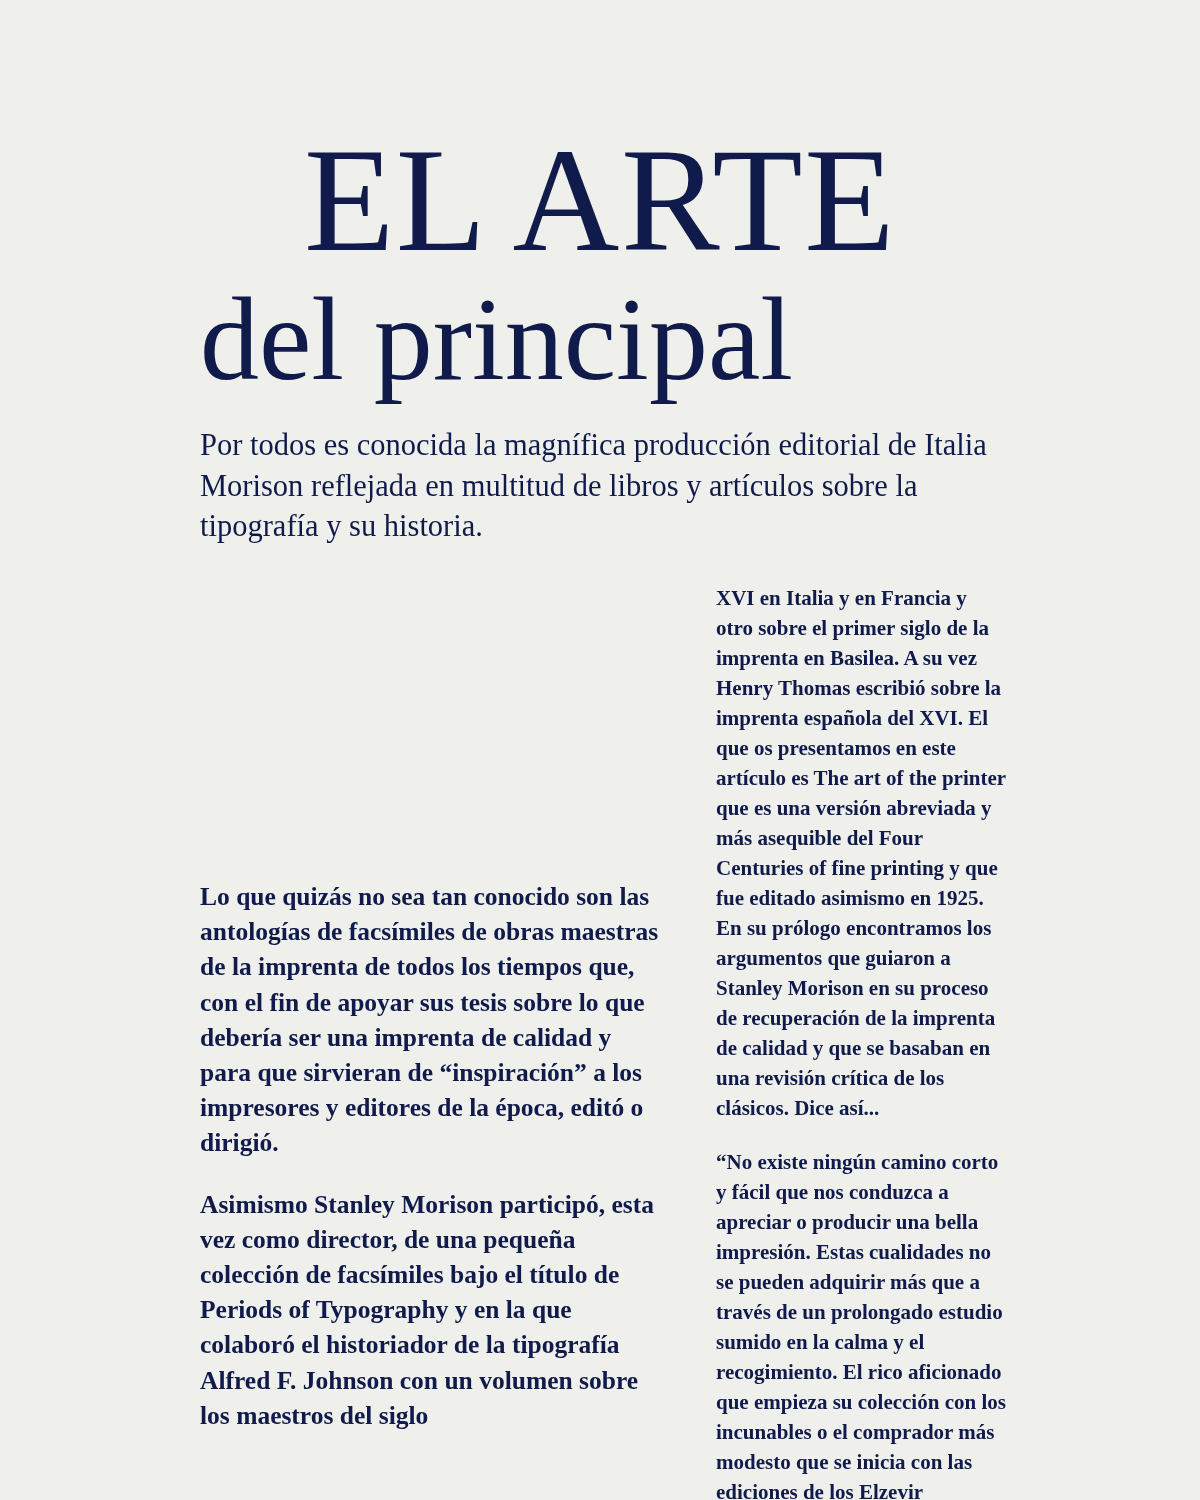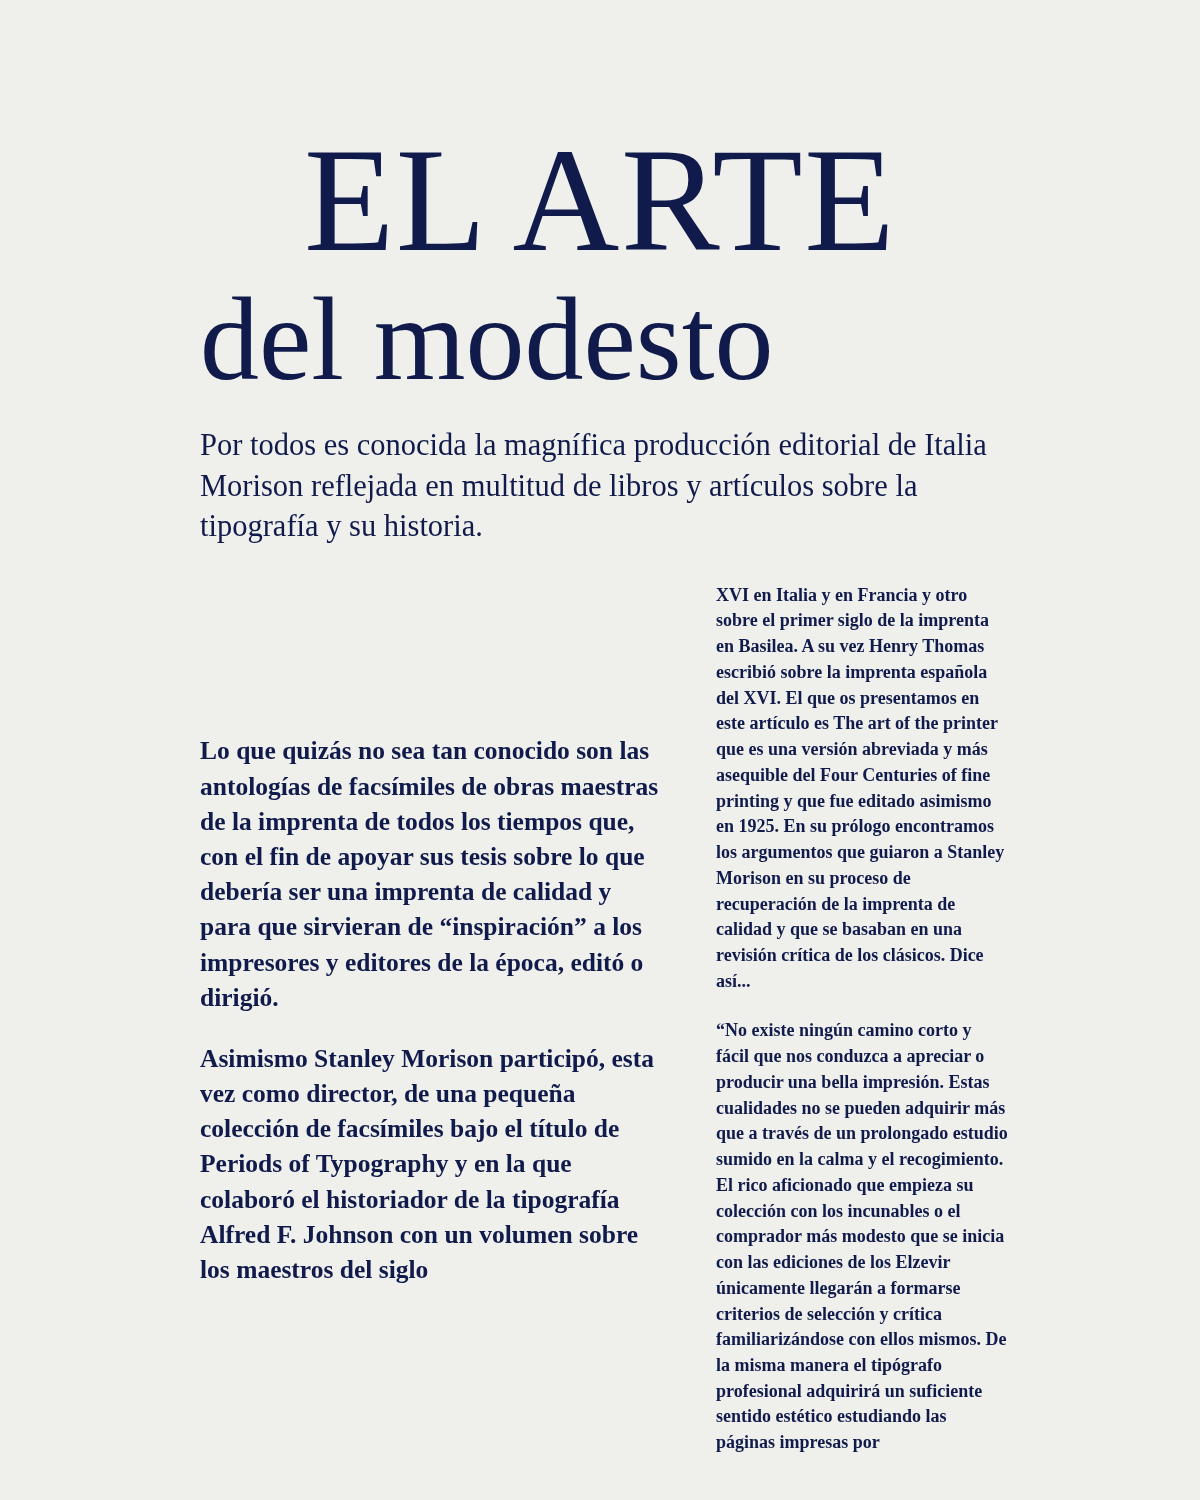--- a/index.html
+++ b/index.html
@@ -69,35 +69,35 @@
   .col-left p {
     margin: 0 0 26px 0;
     font-size: 25.5px;
     line-height: 1.38;
   }
   .col-left p.lead {
     font-size: 25.5px;
   }
   .col-right p {
     margin: 0 0 24px 0;
-    font-size: 18px;
+    font-size: 21px;
     line-height: 1.43;
   }
   .col-right p:last-child {
     margin-bottom: 8px;
   }
 </style>
 </head>
 <body>
 
 <div class="page">
 
   <div class="title-block">
     <h1 class="title-main">EL ARTE</h1>
-    <h2 class="title-sub">del modesto</h2>
+    <h2 class="title-sub">del principal</h2>
   </div>
 
   <p class="deck">Por todos es conocida la magnífica producción editorial de Italia Morison reflejada en multitud de libros y artículos sobre la tipografía y su historia.</p>
 
   <div class="columns">
     <div class="col-left">
       <p class="lead">Lo que quizás no sea tan conocido son las antologías de facsímiles de obras maestras de la imprenta de todos los tiempos que, con el fin de apoyar sus tesis sobre lo que debería ser una imprenta de calidad y para que sirvieran de “inspiración” a los impresores y editores de la época, editó o dirigió.</p>
       <p>Asimismo Stanley Morison participó, esta vez como director, de una pequeña colección de facsímiles bajo el título de Periods of Typography y en la que colaboró el historiador de la tipografía Alfred F. Johnson con un volumen sobre los maestros del siglo</p>
     </div>
     <div class="col-right">

